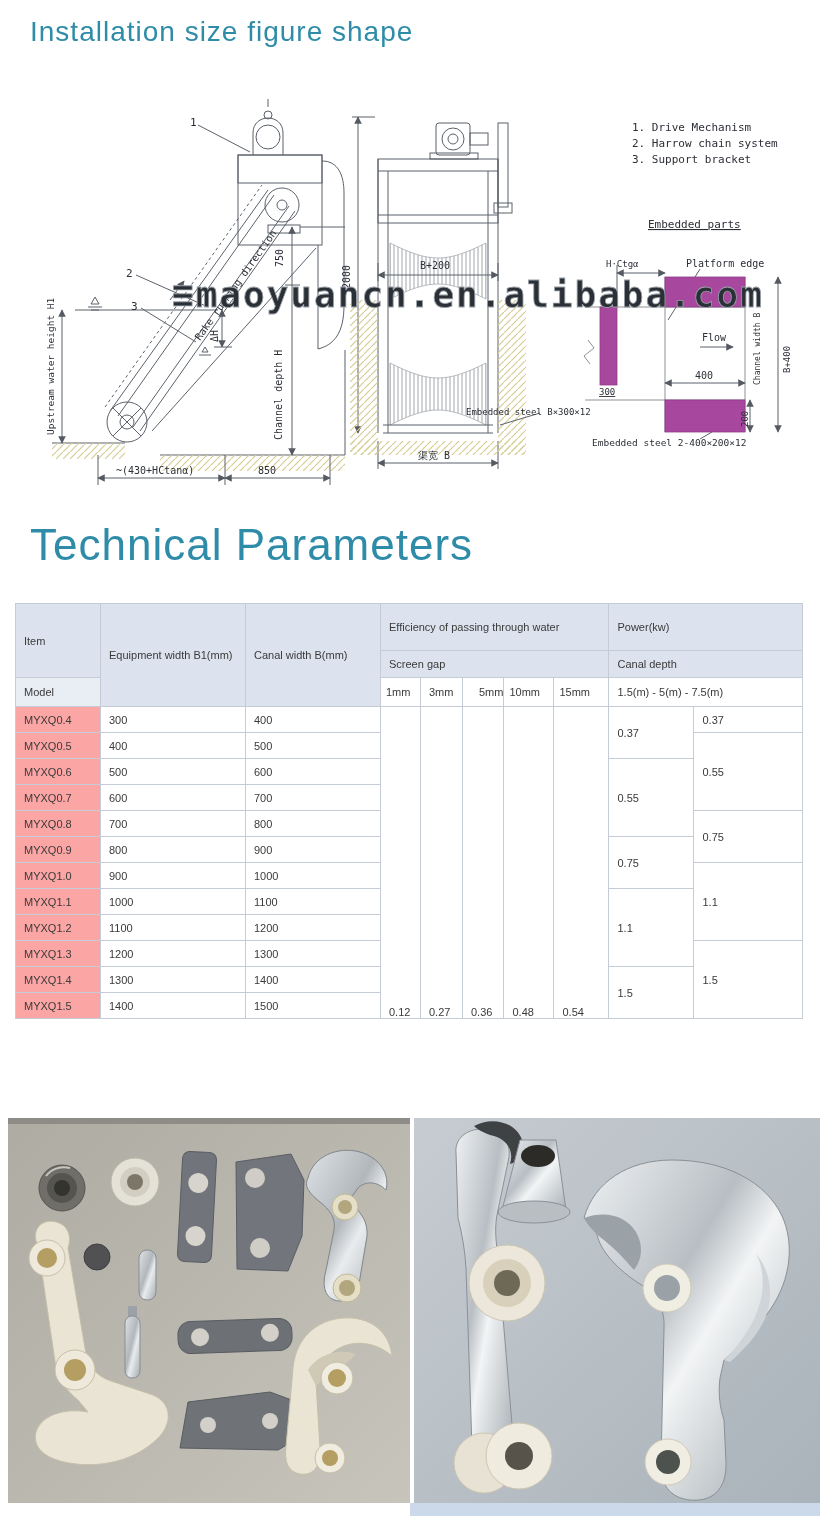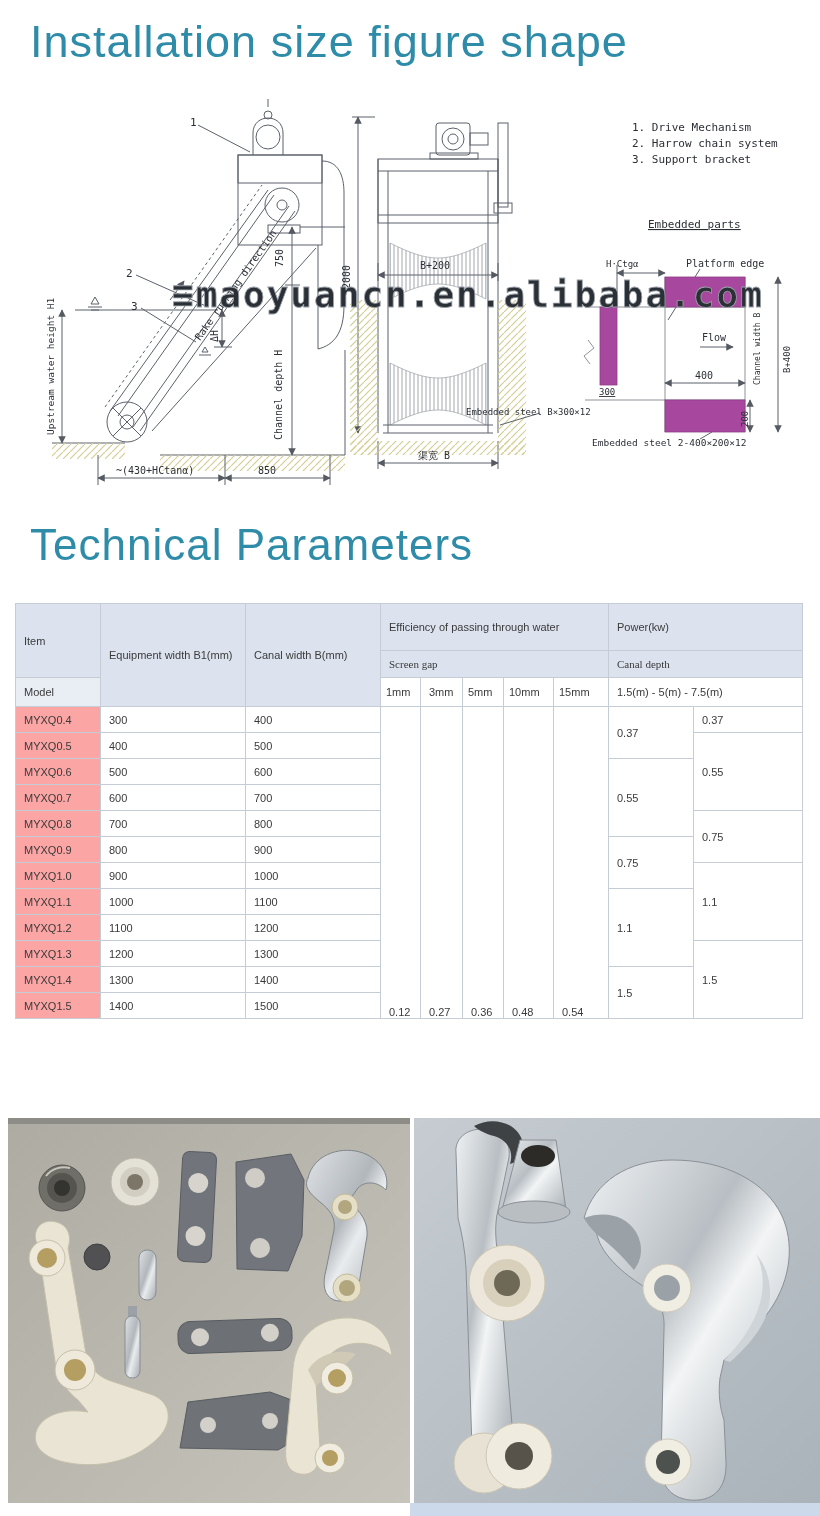--- a/index.html
+++ b/index.html
@@ -1,32 +1,32 @@
 <!DOCTYPE html>
 <html><head>
 <meta charset="utf-8">
 <style>
   html,body{margin:0;padding:0;background:#fff;}
   #page{position:relative;width:820px;height:1516px;background:#fff;overflow:hidden;
         font-family:"Liberation Sans",sans-serif;color:#333;}
   .h-teal{position:absolute;left:30px;font-size:44px;letter-spacing:1px;color:#2e8ca8;white-space:nowrap;}
-  #h-install{top:16px;font-size:45px;text-align:center;}
+  #h-install{top:16px;font-size:28px;text-align:center;}
   #h-tech{top:520px;}
   #h-comp{top:1028px;color:#3b7fb0;}
   #diagram{position:absolute;left:0;top:95px;width:820px;height:412px;}
   
   #tp-table{position:absolute;left:15px;top:603px;border-collapse:collapse;table-layout:fixed;
             font-size:11px;color:#3a3a3a;}
   #tp-table td,#tp-table th{border:1px solid #c6ccd6;font-weight:normal;text-align:left;
             padding:0 0 0 8px;overflow:hidden;white-space:normal;}
   #tp-table thead th{background:#dce3ee;}
   th.hd-white{background:#fff !important;}
   th.hd-model{background:#e9edf4 !important;}
   th.hd-center{text-align:center;padding:0 2px;margin-left:16px;}
-  tr.hr1{height:47px;} tr.hr2{height:27px;font-family:Liberation Serif, serif;} tr.hr3{height:29px;}
+  tr.hr1{height:47px;} tr.hr2{height:27px;} tr.hr3{height:29px;}
   #tp-table tbody tr{height:26px;}
   td.model-col{background:#fca5a5;}
   td.eff-col{vertical-align:bottom;padding:0 0 58px 5px;}
   td.power-left-col{text-align:right;padding:0 8px 0 0;vertical-align:middle;}
   td.power-right-col{text-align:center;padding:0;vertical-align:middle;}
   
   .photo{position:absolute;top:1118px;height:385px;}
   #photo-left{left:8px;width:402px;}
   #photo-right{left:414px;width:406px;}
   #strip-right{position:absolute;left:410px;top:1503px;width:410px;height:13px;background:#ccd9ea;}
@@ -229,21 +229,21 @@
         <th colspan="2">Power(kw)</th>
       </tr>
       <tr class="hr2">
         <th colspan="5" class="hd-center">Screen gap</th>
         <th colspan="2">Canal depth</th>
       </tr>
       <tr class="hr3">
         <th class="hd-model">Model</th>
         <th class="hd-white" style="padding-left:5px">1mm</th>
         <th class="hd-white" style="">3mm</th>
-        <th class="hd-white" style="padding-left:5px">5mm</th>
+        <th class="hd-white" style="padding-left:16px">5mm</th>
         <th class="hd-white" style="padding-left:5px">10mm</th>
         <th class="hd-white" style="padding-left:5px">15mm</th>
         <th class="hd-white" colspan="2">1.5(m) - 5(m) - 7.5(m)</th>
       </tr>
     </thead>
     <tbody>
         <tr>
           <td class="model-col">MYXQ0.4</td>
           <td>300</td>
           <td>400</td>

